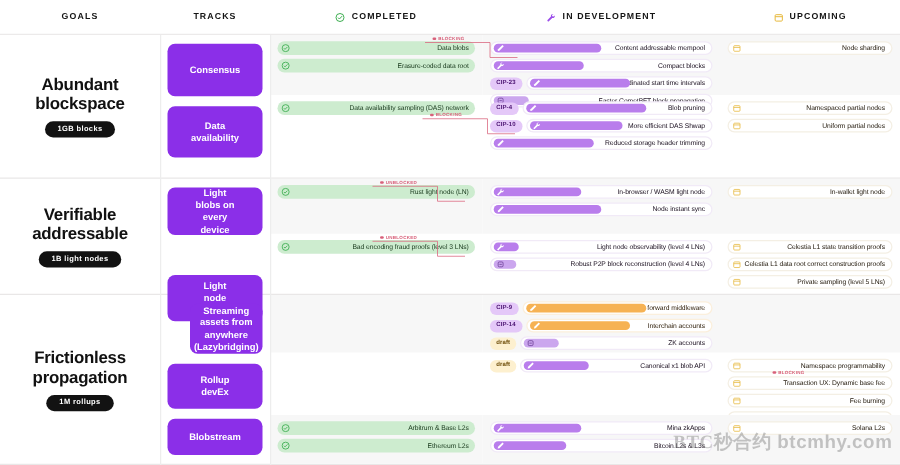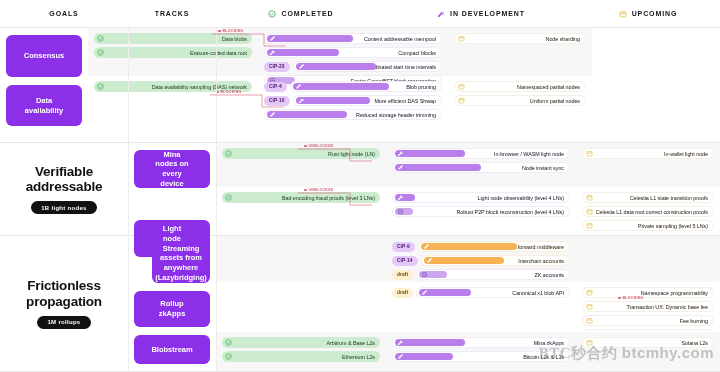--- a/index.html
+++ b/index.html
@@ -193,20 +193,24 @@
       </span>
       <span>UPCOMING</span>
     </div>
   </div>
 
   <div class="vsep" style="left:128px"></div>
   <div class="vsep" style="left:216px"></div>
 
   <div id="groups-host">
       <div class="group" style="top: 28px; height: 115px;">
+        <div class="goal-cell">
+          <div class="goal-title">Abundant blockspace</div>
+          <div class="goal-badge">1GB blocks</div>
+        </div>
         <div class="tracks-cell">
           <div class="track-chip" style="height: 42px;">Consensus</div>
           <div class="track-chip" style="height: 41px;">Data availability</div>
         </div>
         <div class="rows-cell">
           <div class="track-row" style="height: 48px;">
             <div class="lanes">
               <div class="lane lane-completed lane-shade">
                 <div class="row-flex">
                   <div class="task completed">
@@ -388,21 +392,21 @@
             </div>
           </div>
         </div>
       </div>
       <div class="group" style="top: 143px; height: 93px;">
         <div class="goal-cell">
           <div class="goal-title">Verifiable addressable</div>
           <div class="goal-badge">1B light nodes</div>
         </div>
         <div class="tracks-cell">
-          <div class="track-chip" style="height: 38px;">Mina nodes on every device</div>
+          <div class="track-chip" style="height: 38px;">Light blobs on every device</div>
           <div class="track-chip" style="height: 39px; margin-top: 24px;">Light node security</div>
         </div>
         <div class="rows-cell">
           <div class="track-row" style="height: 44px;">
             <div class="lanes">
               <div class="lane lane-completed lane-shade">
                 <div class="row-flex">
                   <div class="task completed">
                     <span class="tick">
                       <svg viewBox="0 0 10 10">
@@ -544,21 +548,21 @@
           </div>
         </div>
       </div>
       <div class="group" style="top: 236px; height: 136px;">
         <div class="goal-cell">
           <div class="goal-title">Frictionless propagation</div>
           <div class="goal-badge">1M rollups</div>
         </div>
         <div class="tracks-cell">
           <div class="track-chip" style="height: 40px; margin-left: 18px;">Streaming assets from anywhere (Lazybridging)</div>
-          <div class="track-chip" style="height: 44px;">Rollup zkApps</div>
+          <div class="track-chip" style="height: 44px;">Rollup devEx</div>
           <div class="track-chip" style="height: 34px;">Blobstream</div>
         </div>
         <div class="rows-cell">
           <div class="track-row" style="height: 46px;">
             <div class="lanes">
               <div class="lane lane-completed lane-shade"></div>
               <div class="lane lane-dev lane-shade">
                 <div class="row-flex">
                   <span class="tag cip">CIP-9</span>
                   <div class="task dev-orange">

